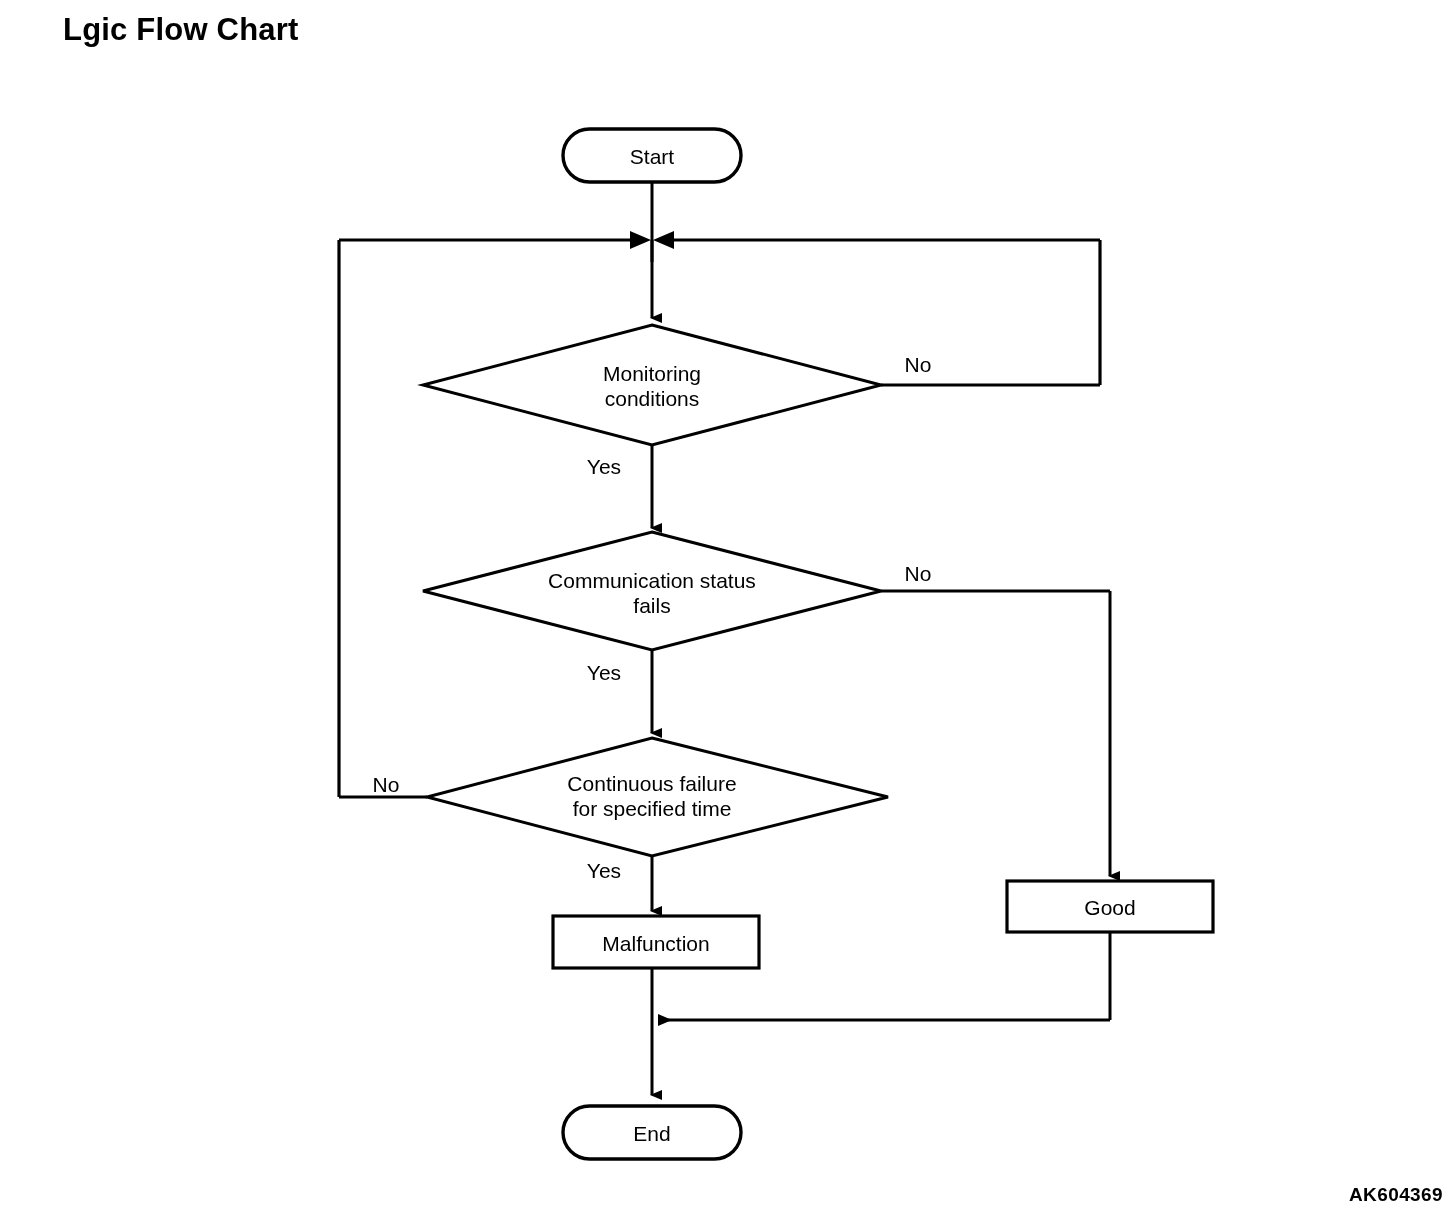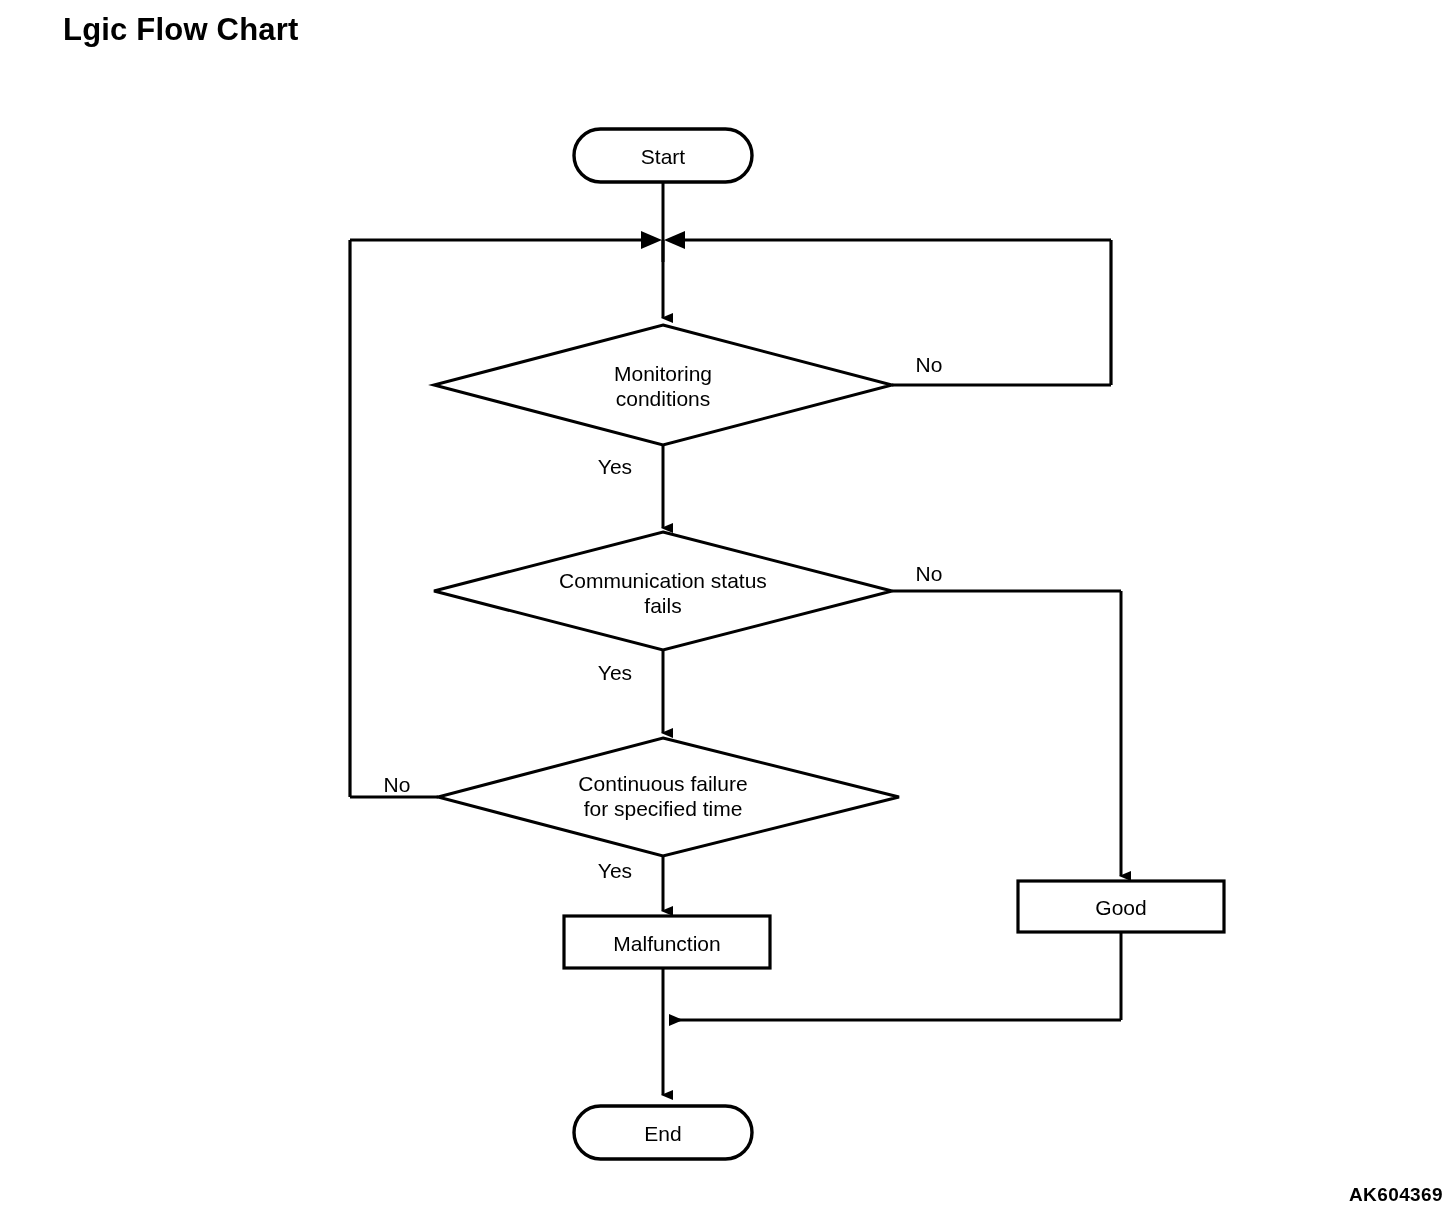--- a/index.html
+++ b/index.html
@@ -20,21 +20,21 @@
     left: 26px;
     top: 12px;
     font-size: 31px;
     font-weight: bold;
     letter-spacing: 0.2px;
     white-space: nowrap;
     margin-left: 37px;
   }
   #chart-area {
     position: absolute;
-    left: 11px;
+    left: 0;
     top: 0;
     width: 1178px;
     height: 1222px;
   }
   #watermark {
     position: absolute;
     right: 13px;
     bottom: 16px;
     font-size: 19px;
     font-weight: bold;

